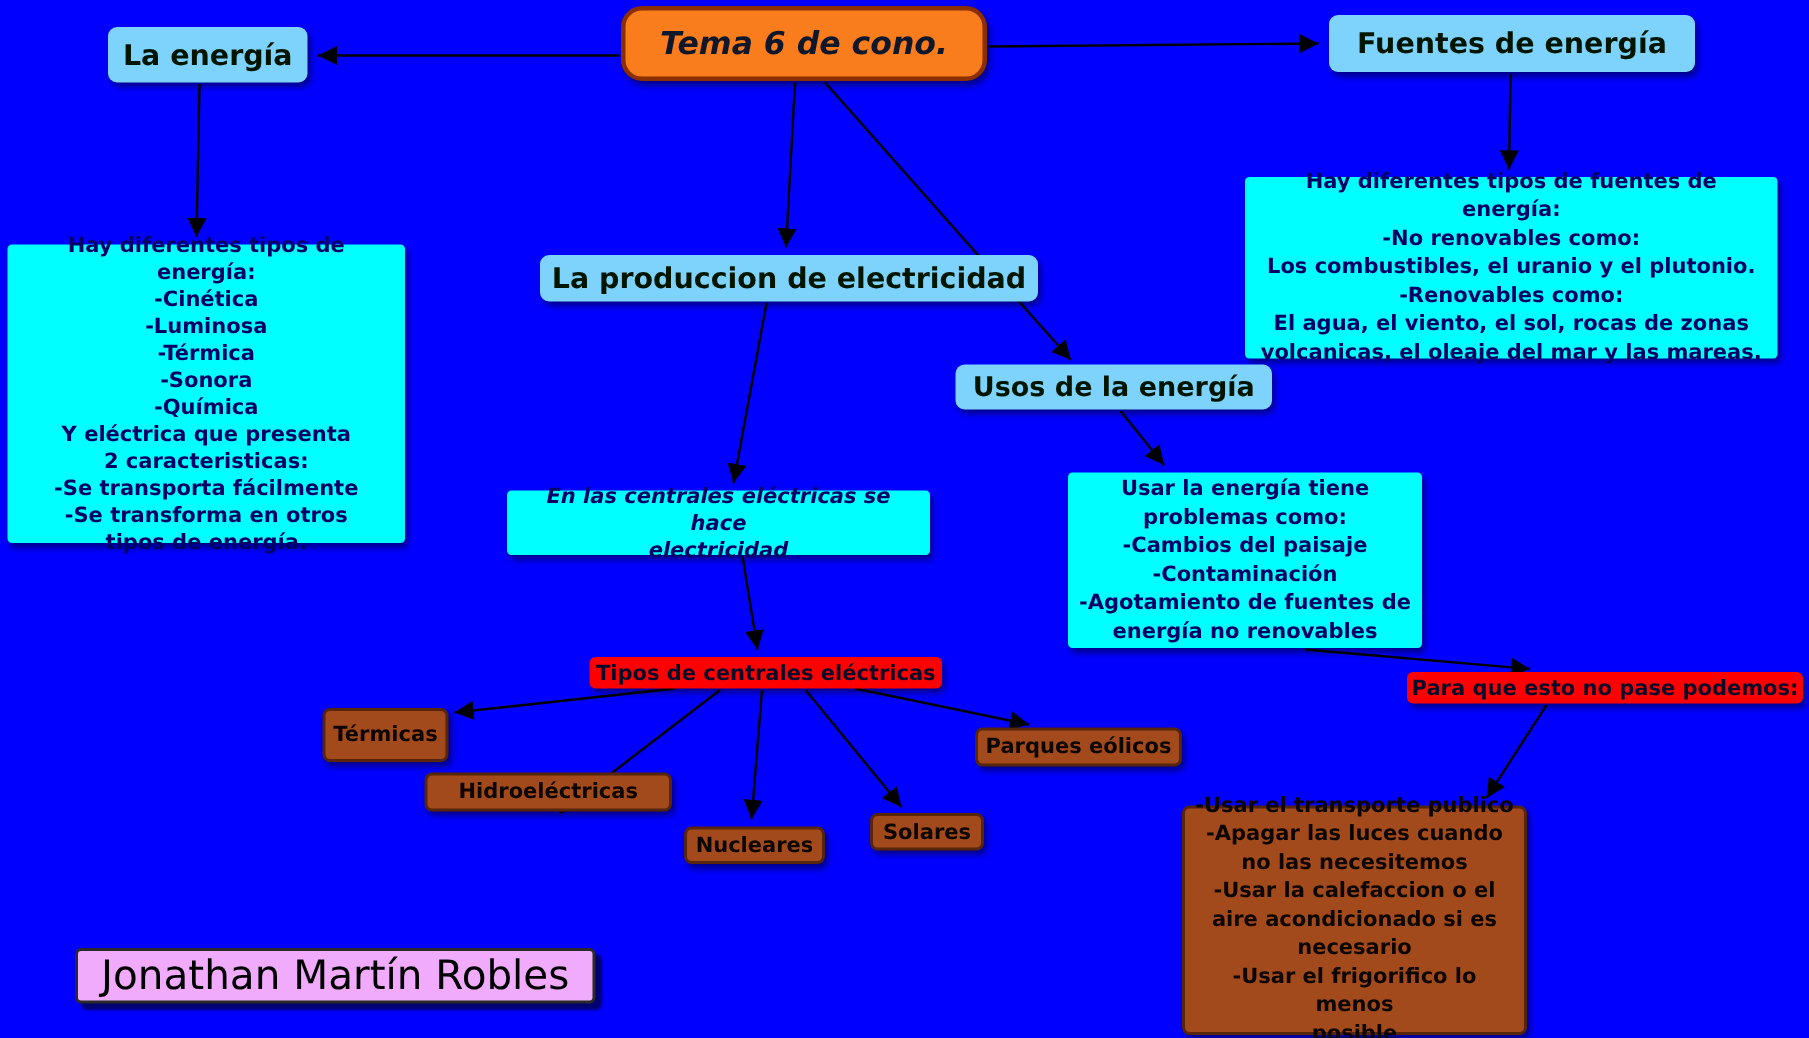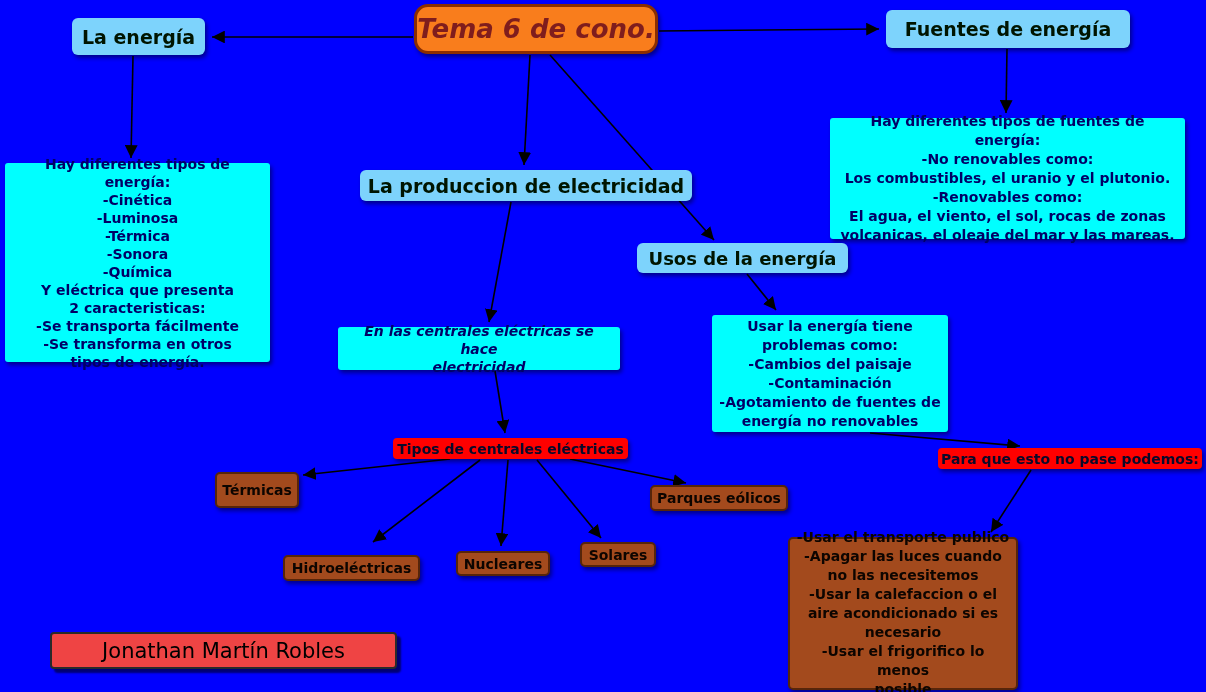--- a/index.html
+++ b/index.html
@@ -33,22 +33,22 @@
     justify-content: center;
     text-align: center;
     font-weight: bold;
     box-shadow: 2px 3px 4px rgba(0,0,0,0.45);
   }
   .pre { white-space: pre-line; }
   .title-box {
     background: #f97d1c;
     border: 3px solid #8b2e00;
     border-radius: 14px;
-    color: #7f1d1d;
-    font-size: 26px;
+    color: #0f172a;
+    font-size: 21px;
     font-style: italic;
   }
   .green-box {
     background: #7dd3fc;
     border-radius: 6px;
     color: #001500;
     font-size: 19px;
   }
   .green-box.small-label { font-size: 18px; }
   .cyan-box {
@@ -70,25 +70,25 @@
     border: 2px solid #57250a;
     border-radius: 5px;
     color: #0d0500;
     font-size: 14px;
   }
   .brown-box.big {
     line-height: 19px;
     padding: 6px 4px;
   }
   .author-box {
-    background: #ef4444;
+    background: #f0abfc;
     border: 2px solid #2a2a2a;
     border-radius: 4px;
     color: #000000;
-    font-size: 21px;
+    font-size: 27px;
     font-weight: normal;
     box-shadow: 4px 4px 2px rgba(0,0,0,0.55);
   }
 </style>
 </head>
 <body>
 
 <div id="canvas">
 
   <svg id="connectors" width="1206" height="692" xmlns="http://www.w3.org/2000/svg">
@@ -155,21 +155,21 @@
 energía no renovables</div>
 
   <div class="box red-box" style="left:393px; top:438px; width:235px; height:21px;">Tipos de centrales eléctricas</div>
 
   <div class="box red-box" style="left:938px; top:448px; width:264px; height:21px;">Para que esto no pase podemos:</div>
 
   <div class="box brown-box" style="left:215px; top:472px; width:84px; height:36px;">Térmicas</div>
 
   <div class="box brown-box" style="left:650px; top:485px; width:138px; height:26px;">Parques eólicos</div>
 
-  <div class="box brown-box" style="left:283px; top:555px; width:137px; height:26px;">Hidroeléctricas</div>
+  <div class="box brown-box" style="left:283px; top:515px; width:165px; height:26px;">Hidroeléctricas</div>
 
   <div class="box brown-box" style="left:456px; top:551px; width:94px; height:25px;">Nucleares</div>
 
   <div class="box brown-box" style="left:580px; top:542px; width:76px; height:25px;">Solares</div>
 
   <div class="box brown-box big pre" style="left:788px; top:537px; width:230px; height:153px;">-Usar el transporte publico
 -Apagar las luces cuando
 no las necesitemos
 -Usar la calefaccion o el
 aire acondicionado si es

